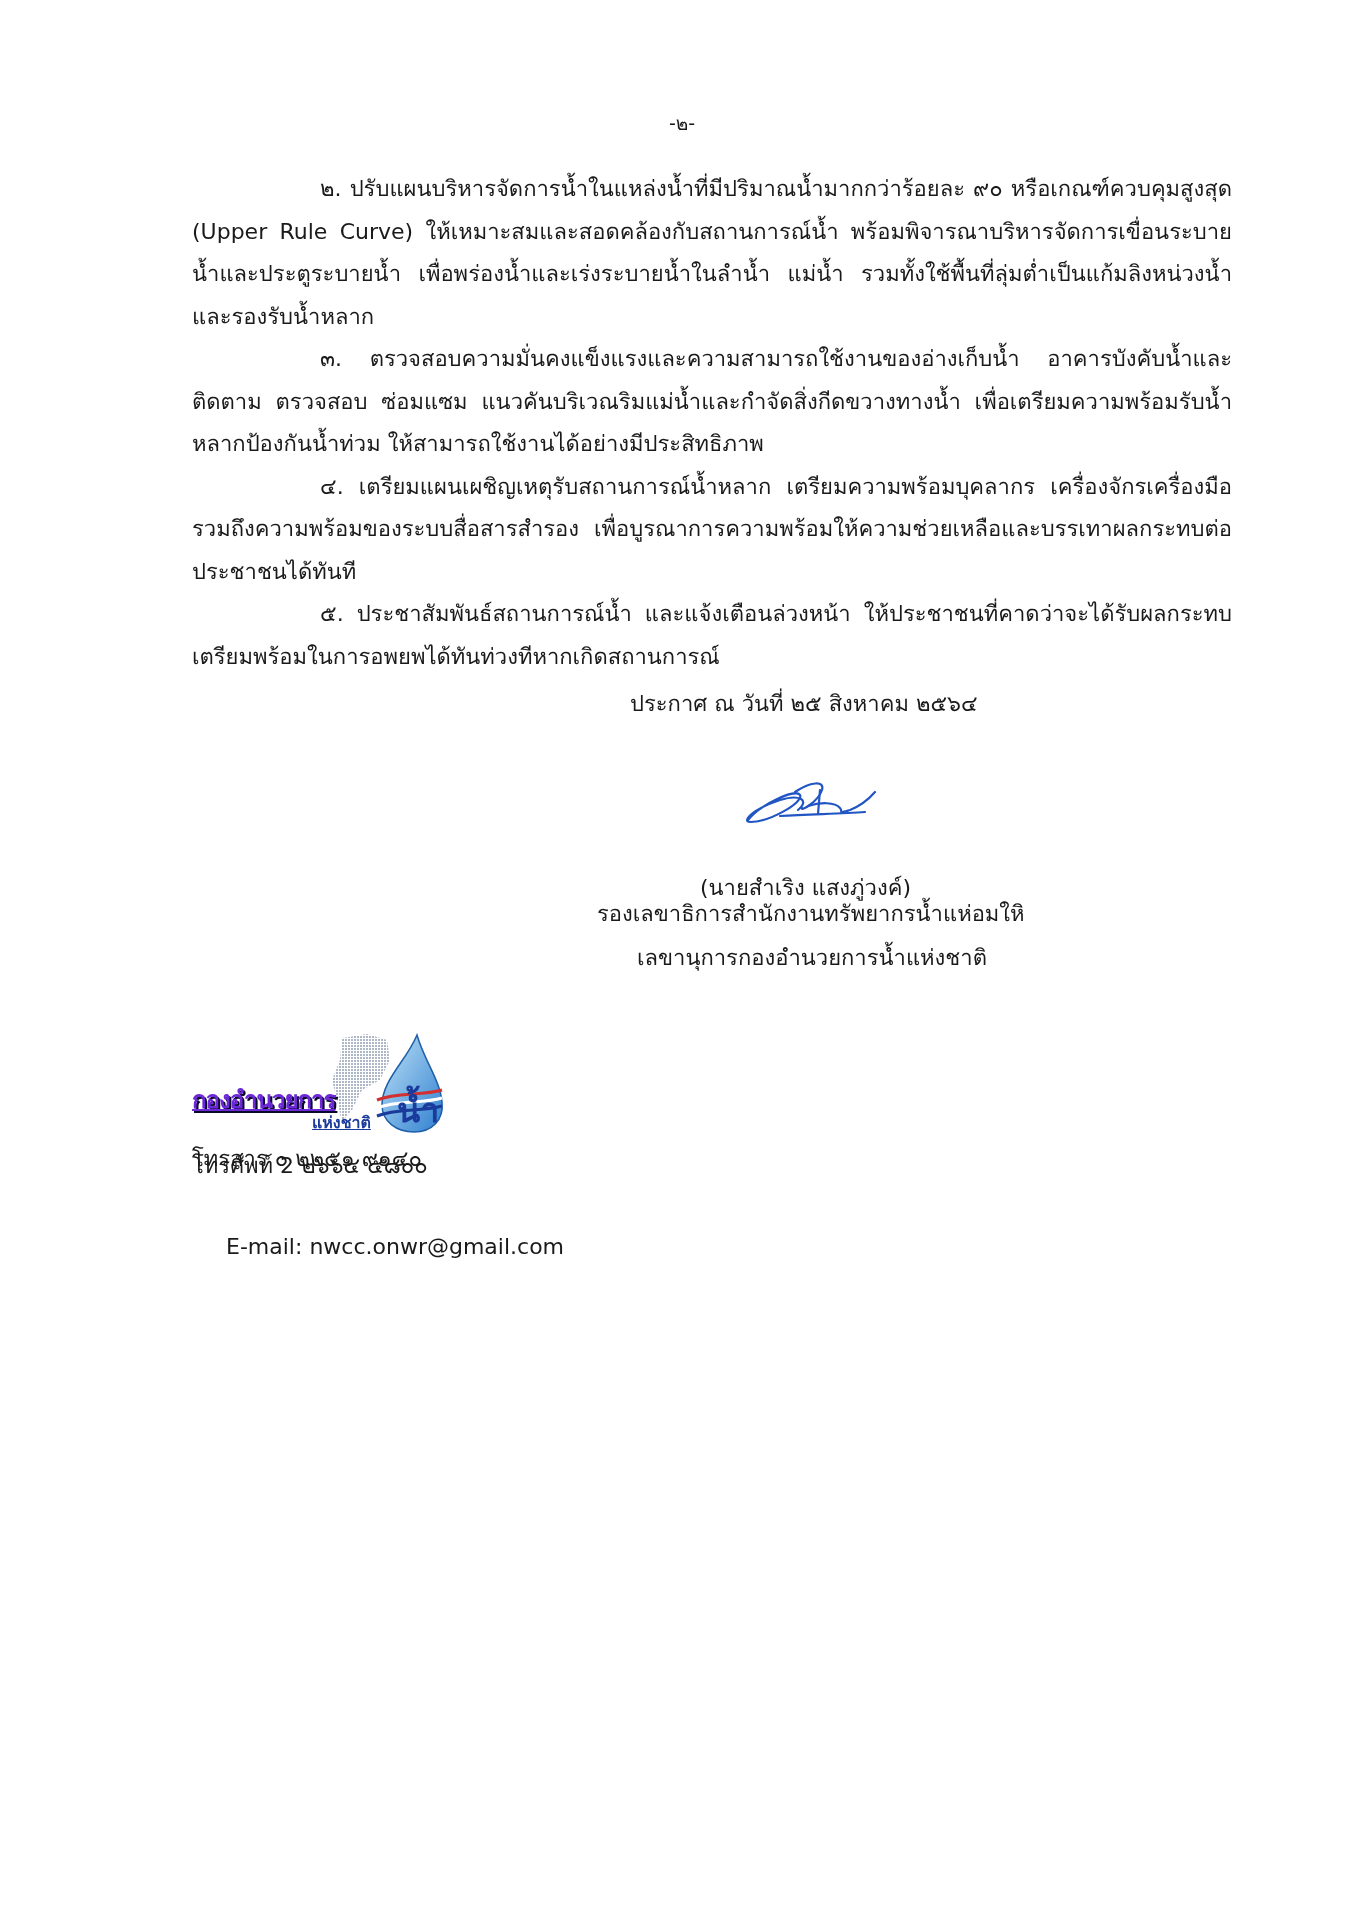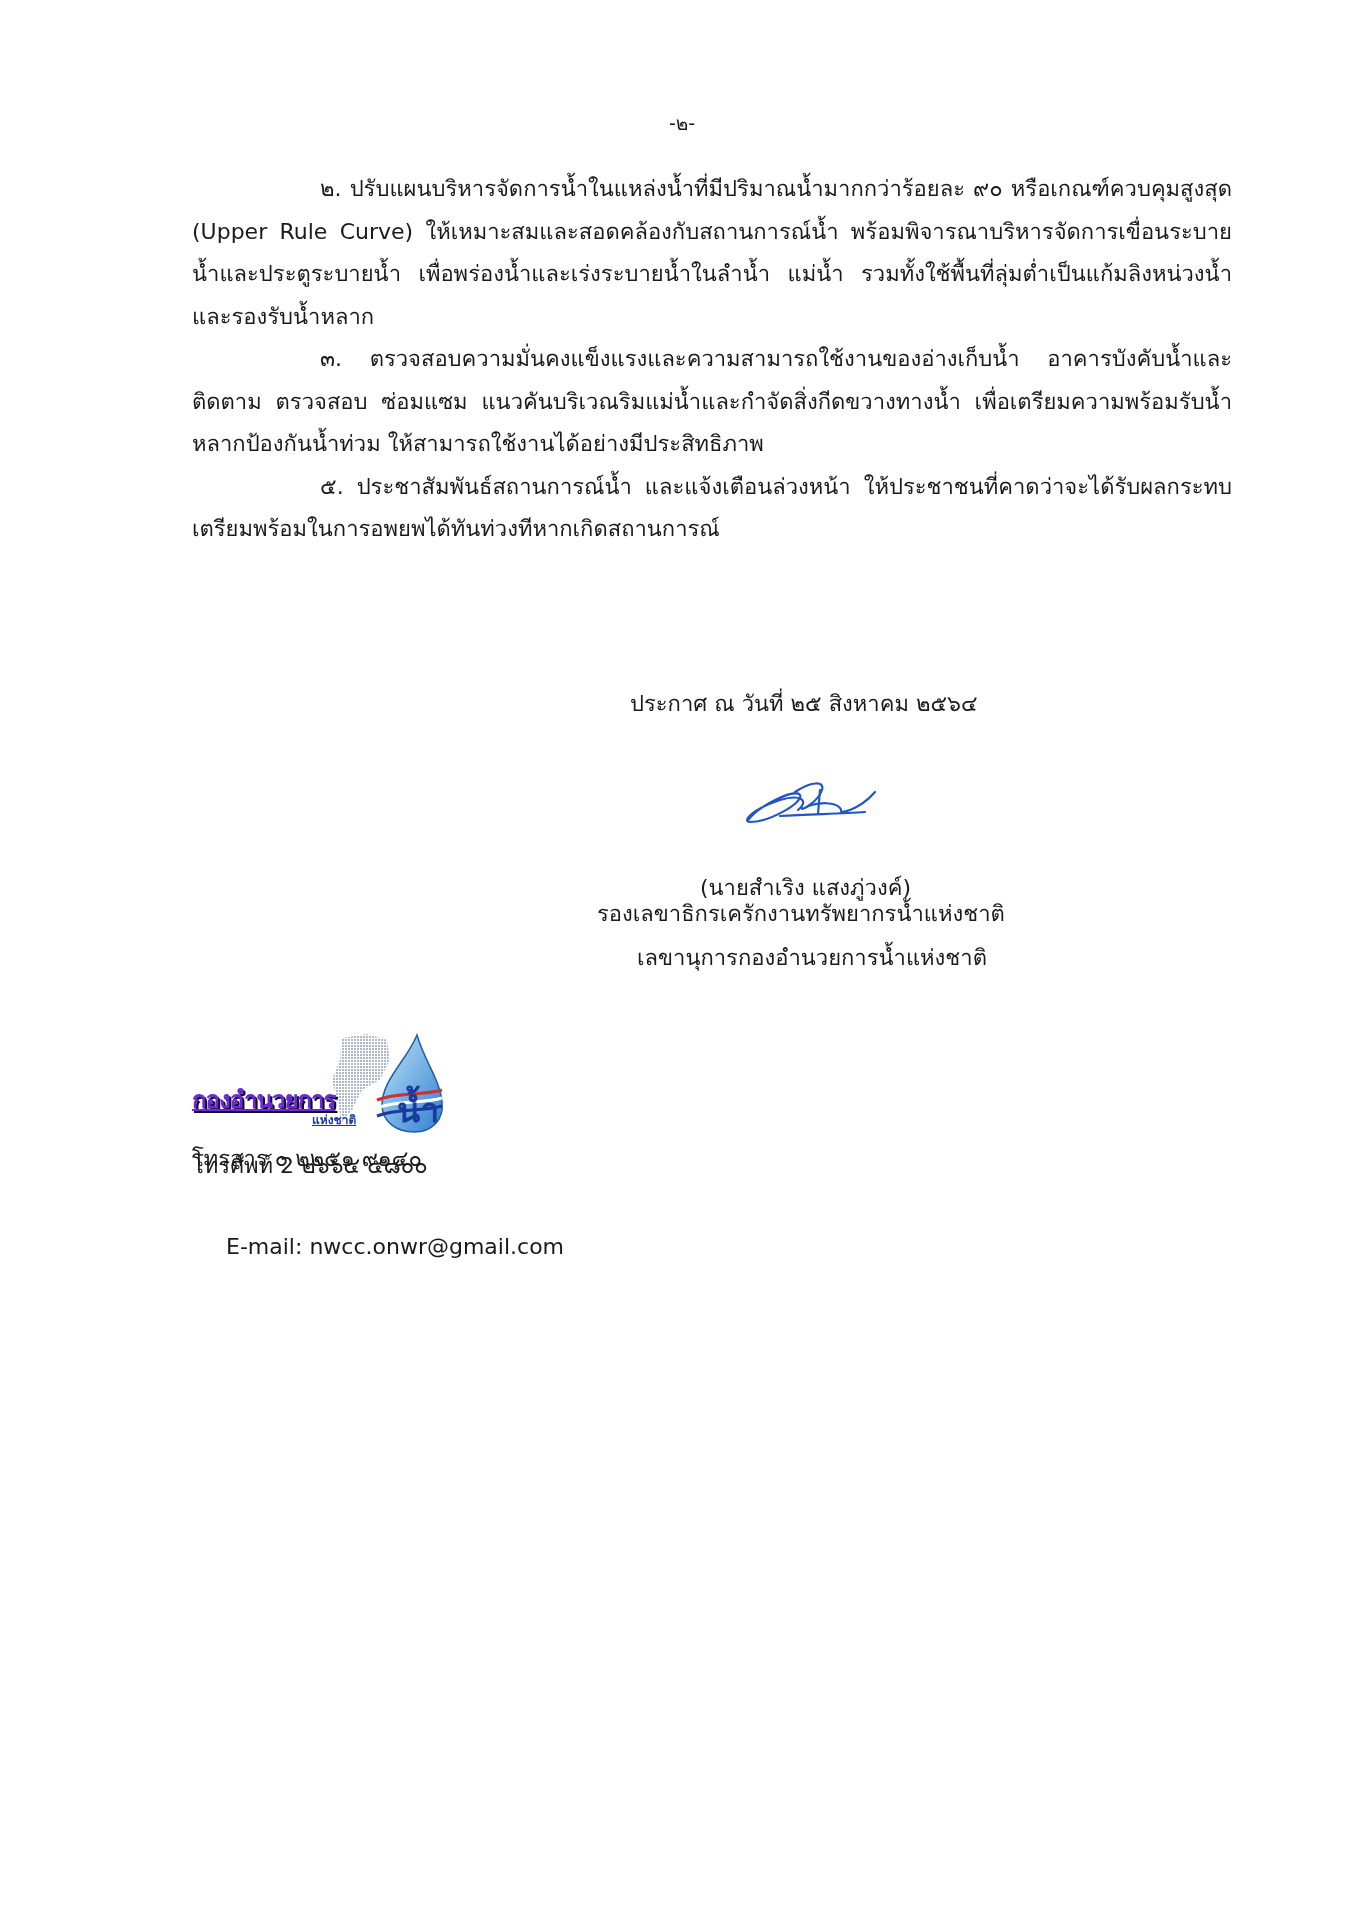--- a/index.html
+++ b/index.html
@@ -27,55 +27,56 @@
   .sig-title2 { top: 940px; left: 637px; width: auto; text-align: center; }
   .logo { position: absolute; left: 192px; top: 1030px; width: 260px; height: 105px; }
   .logo-text {
     position: absolute; left: 0; top: 50px; font-size: 24px; font-weight: bold;
     color: #6d28d9; letter-spacing: -1px;
     text-shadow: 2px 2px 0 #0a0a2a;
     text-decoration: underline; text-decoration-thickness: 2px;
     font-family: "DejaVu Sans", sans-serif;
   }
   .logo-sub {
-    position: absolute; left: 120px; top: 80px; font-size: 12px; font-weight: bold;
+    position: absolute; left: 120px; top: 80px; font-size: 16px; font-weight: bold;
     color: #1a3a9c; text-decoration: underline;
   }
   .contact {
     position: absolute; left: 192px; font-size: 22px;
   }
   .tel { top: 1148px; }
   .fax { top: 1141px; }
   .email { top: 1234px; margin-left: 34px; }
 </style>
 </head>
 <body>
 
 <div class="page-number">-๒-</div>
 
 <div class="content">
   <p class="para"><span class="indent"></span><span>๒. ปรับแผนบริหารจัดการน้ำในแหล่งน้ำที่มีปริมาณน้ำมากกว่าร้อยละ ๙๐ หรือเกณฑ์ควบคุมสูงสุด (Upper Rule Curve) ให้เหมาะสมและสอดคล้องกับสถานการณ์น้ำ พร้อมพิจารณาบริหารจัดการเขื่อนระบายน้ำและประตูระบายน้ำ เพื่อพร่องน้ำและเร่งระบายน้ำในลำน้ำ แม่น้ำ รวมทั้งใช้พื้นที่ลุ่มต่ำเป็นแก้มลิงหน่วงน้ำและรองรับน้ำหลาก</span></p>
   <p class="para"><span class="indent"></span><span>๓. ตรวจสอบความมั่นคงแข็งแรงและความสามารถใช้งานของอ่างเก็บน้ำ อาคารบังคับน้ำและติดตาม ตรวจสอบ ซ่อมแซม แนวคันบริเวณริมแม่น้ำและกำจัดสิ่งกีดขวางทางน้ำ เพื่อเตรียมความพร้อมรับน้ำหลากป้องกันน้ำท่วม ให้สามารถใช้งานได้อย่างมีประสิทธิภาพ</span></p>
+  <p class="para"><span class="indent"></span><span>๔. เตรียมแผนเผชิญเหตุรับสถานการณ์น้ำหลาก เตรียมความพร้อมบุคลากร เครื่องจักรเครื่องมือรวมถึงความพร้อมของระบบสื่อสารสำรอง เพื่อบูรณาการความพร้อมให้ความช่วยเหลือและบรรเทาผลกระทบต่อประชาชนได้ทันที</span></p>
   <p class="para"><span class="indent"></span><span>๕. ประชาสัมพันธ์สถานการณ์น้ำ และแจ้งเตือนล่วงหน้า ให้ประชาชนที่คาดว่าจะได้รับผลกระทบ เตรียมพร้อมในการอพยพได้ทันท่วงทีหากเกิดสถานการณ์</span></p>
 </div>
 
 <div class="closing announce">ประกาศ ณ วันที่ ๒๕ สิงหาคม ๒๕๖๔</div>
 
 <svg class="signature" viewBox="0 0 150 60">
   <g fill="none" stroke="#2255c4" stroke-width="2.2" stroke-linecap="round">
     <path d="M8 50 C 20 35, 55 18, 60 25 C 64 32, 30 52, 10 52 C 2 52, 10 40, 40 30 C 60 24, 70 30, 58 40"></path>
     <path d="M55 22 C 70 12, 85 10, 82 20 C 78 32, 60 42, 62 38"></path>
     <path d="M80 20 L 78 44"></path>
     <path d="M68 36 C 80 32, 95 32, 100 38 C 104 42, 96 44, 110 40 C 120 36, 128 30, 135 22"></path>
     <path d="M40 46 C 70 44, 100 44, 125 42"></path>
   </g>
 </svg>
 
 <div class="closing sig-name">(นายสำเริง แสงภู่วงค์)</div>
-<div class="closing sig-title1">รองเลขาธิกรเครักงานทรัพยากรน้ำแห่งชาติ</div>
+<div class="closing sig-title1">รองเลขาธิการสำนักงานทรัพยากรน้ำแห่อมใหิ</div>
 <div class="closing sig-title2">เลขานุการกองอำนวยการน้ำแห่งชาติ</div>
 
 <div class="logo">
   <svg width="260" height="105" viewBox="0 0 260 105" style="position:absolute;left:0;top:0;">
     <defs>
       <pattern id="dots" width="3" height="3" patternUnits="userSpaceOnUse">
         <rect width="2" height="2" fill="#9aa6b8"></rect>
       </pattern>
       <linearGradient id="dropg" x1="0" y1="0" x2="1" y2="1">
         <stop offset="0" stop-color="#bfe3f7"></stop>

